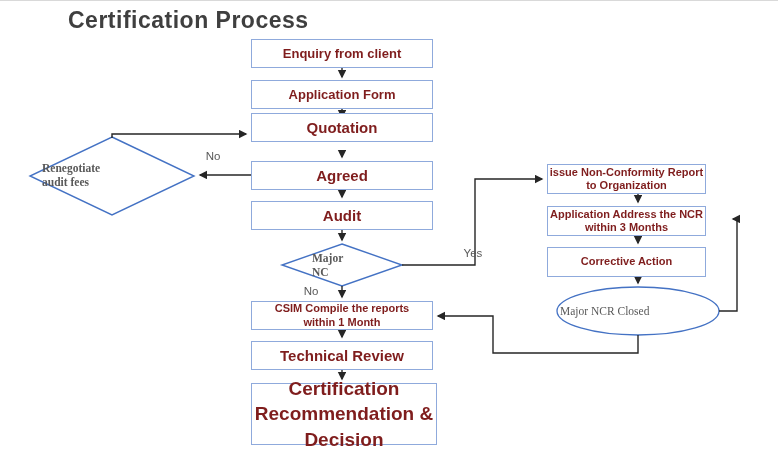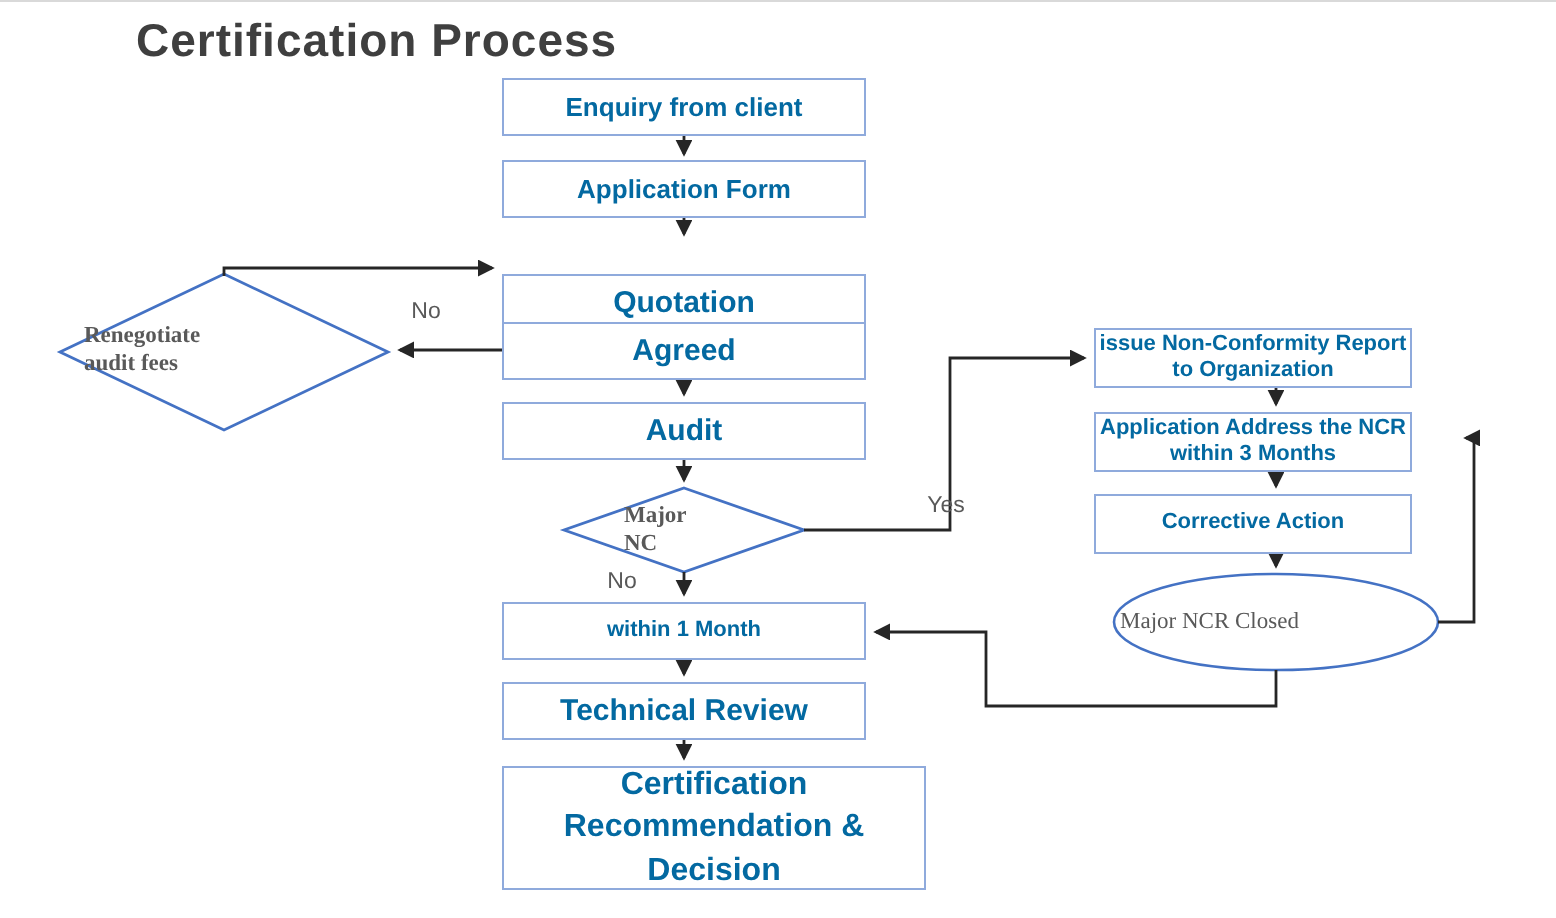--- a/index.html
+++ b/index.html
@@ -8,21 +8,21 @@
     font-family:"Liberation Sans", sans-serif;
     border-top:1px solid #d9d9d9;
     padding-left:28px;
   }
   .title{
     position:absolute;left:68px;top:6px;margin:0;
     font-size:23px;font-weight:bold;color:#3f3f3f;letter-spacing:.5px;
   }
   .box{
     position:absolute;box-sizing:border-box;background:#ffffff;
-    border:1.6px solid #8faadc;color:#0369a1;font-weight:bold;
+    border:1.6px solid #8faadc;color:#7f1d1d;font-weight:bold;
     display:flex;flex-direction:column;align-items:center;justify-content:center;
     text-align:center;line-height:1.2;
   }
   .col-main{left:251px;width:182px;height:29px;}
   .col-right{left:547px;width:159px;height:30px;font-size:11px;}
   .fs-md{font-size:13px;}
   .fs-lg{font-size:15px;}
   .fs-sm{font-size:11px;}
   .shape-label{
     position:absolute;color:#595959;font-size:11.5px;font-weight:bold;
@@ -76,36 +76,37 @@
       <path d="M638 334 L638 352 L493 352 L493 315 L438 315" marker-end="url(#ah)"></path>
     </g>
   </svg>
 
   <div class="box col-main fs-md" style="top:38px">
     <span>Enquiry from client</span>
   </div>
   <div class="box col-main fs-md" style="top:79px">
     <span>Application Form</span>
   </div>
-  <div class="box col-main fs-lg" style="top:136px">
+  <div class="box col-main fs-lg" style="top:112px">
     <span>Quotation</span>
   </div>
   <div class="box col-main fs-lg" style="top:160px">
     <span>Agreed</span>
   </div>
   <div class="box col-main fs-lg" style="top:200px">
     <span>Audit</span>
   </div>
   <div class="box col-main fs-sm" style="top:300px">
+    <span>CSIM Compile the reports</span>
     <span>within 1 Month</span>
   </div>
   <div class="box col-main fs-lg" style="top:340px">
     <span>Technical Review</span>
   </div>
-  <div class="box" style="left:251px;top:382px;width:212px;height:62px;font-size:16px;line-height:1.35;">
+  <div class="box" style="left:251px;top:382px;width:186px;height:62px;font-size:19px;line-height:1.35;">
     <span>Certification</span>
     <span>Recommendation &amp;</span>
     <span>Decision</span>
   </div>
 
   <div class="box col-right" style="top:163px">
     <span>issue Non-Conformity Report</span>
     <span>to Organization</span>
   </div>
   <div class="box col-right" style="top:205px">

